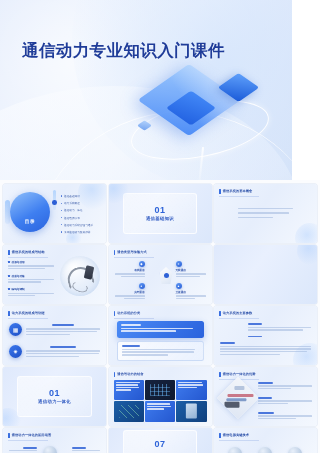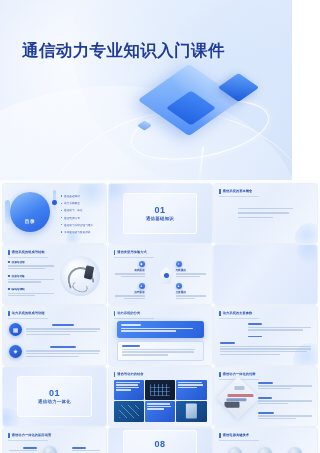--- a/index.html
+++ b/index.html
@@ -651,21 +651,21 @@
       </div>
       <div style="position:absolute;right:6px;top:19px;width:28px;display:flex;flex-direction:column;gap:1.2px;">
         <span class="hd" style="width:50%;"></span>
         <span class="ln" style="width:100%;"></span>
         <span class="ln" style="width:86%;"></span>
       </div>
     </div>
 
     <div class="slide cut divider">
       <div class="card" style="height:86%;">
-        <div class="num">08</div>
+        <div class="num">07</div>
       </div>
     </div>
 
     <div class="slide cut">
       <div class="s-head">
         <span class="s-bar"></span>
         <span class="s-title">通信电源关键技术</span>
       </div>
       <div class="s-rule"></div>
       <span class="photo-circ" style="left:14px;top:19px;"></span>

